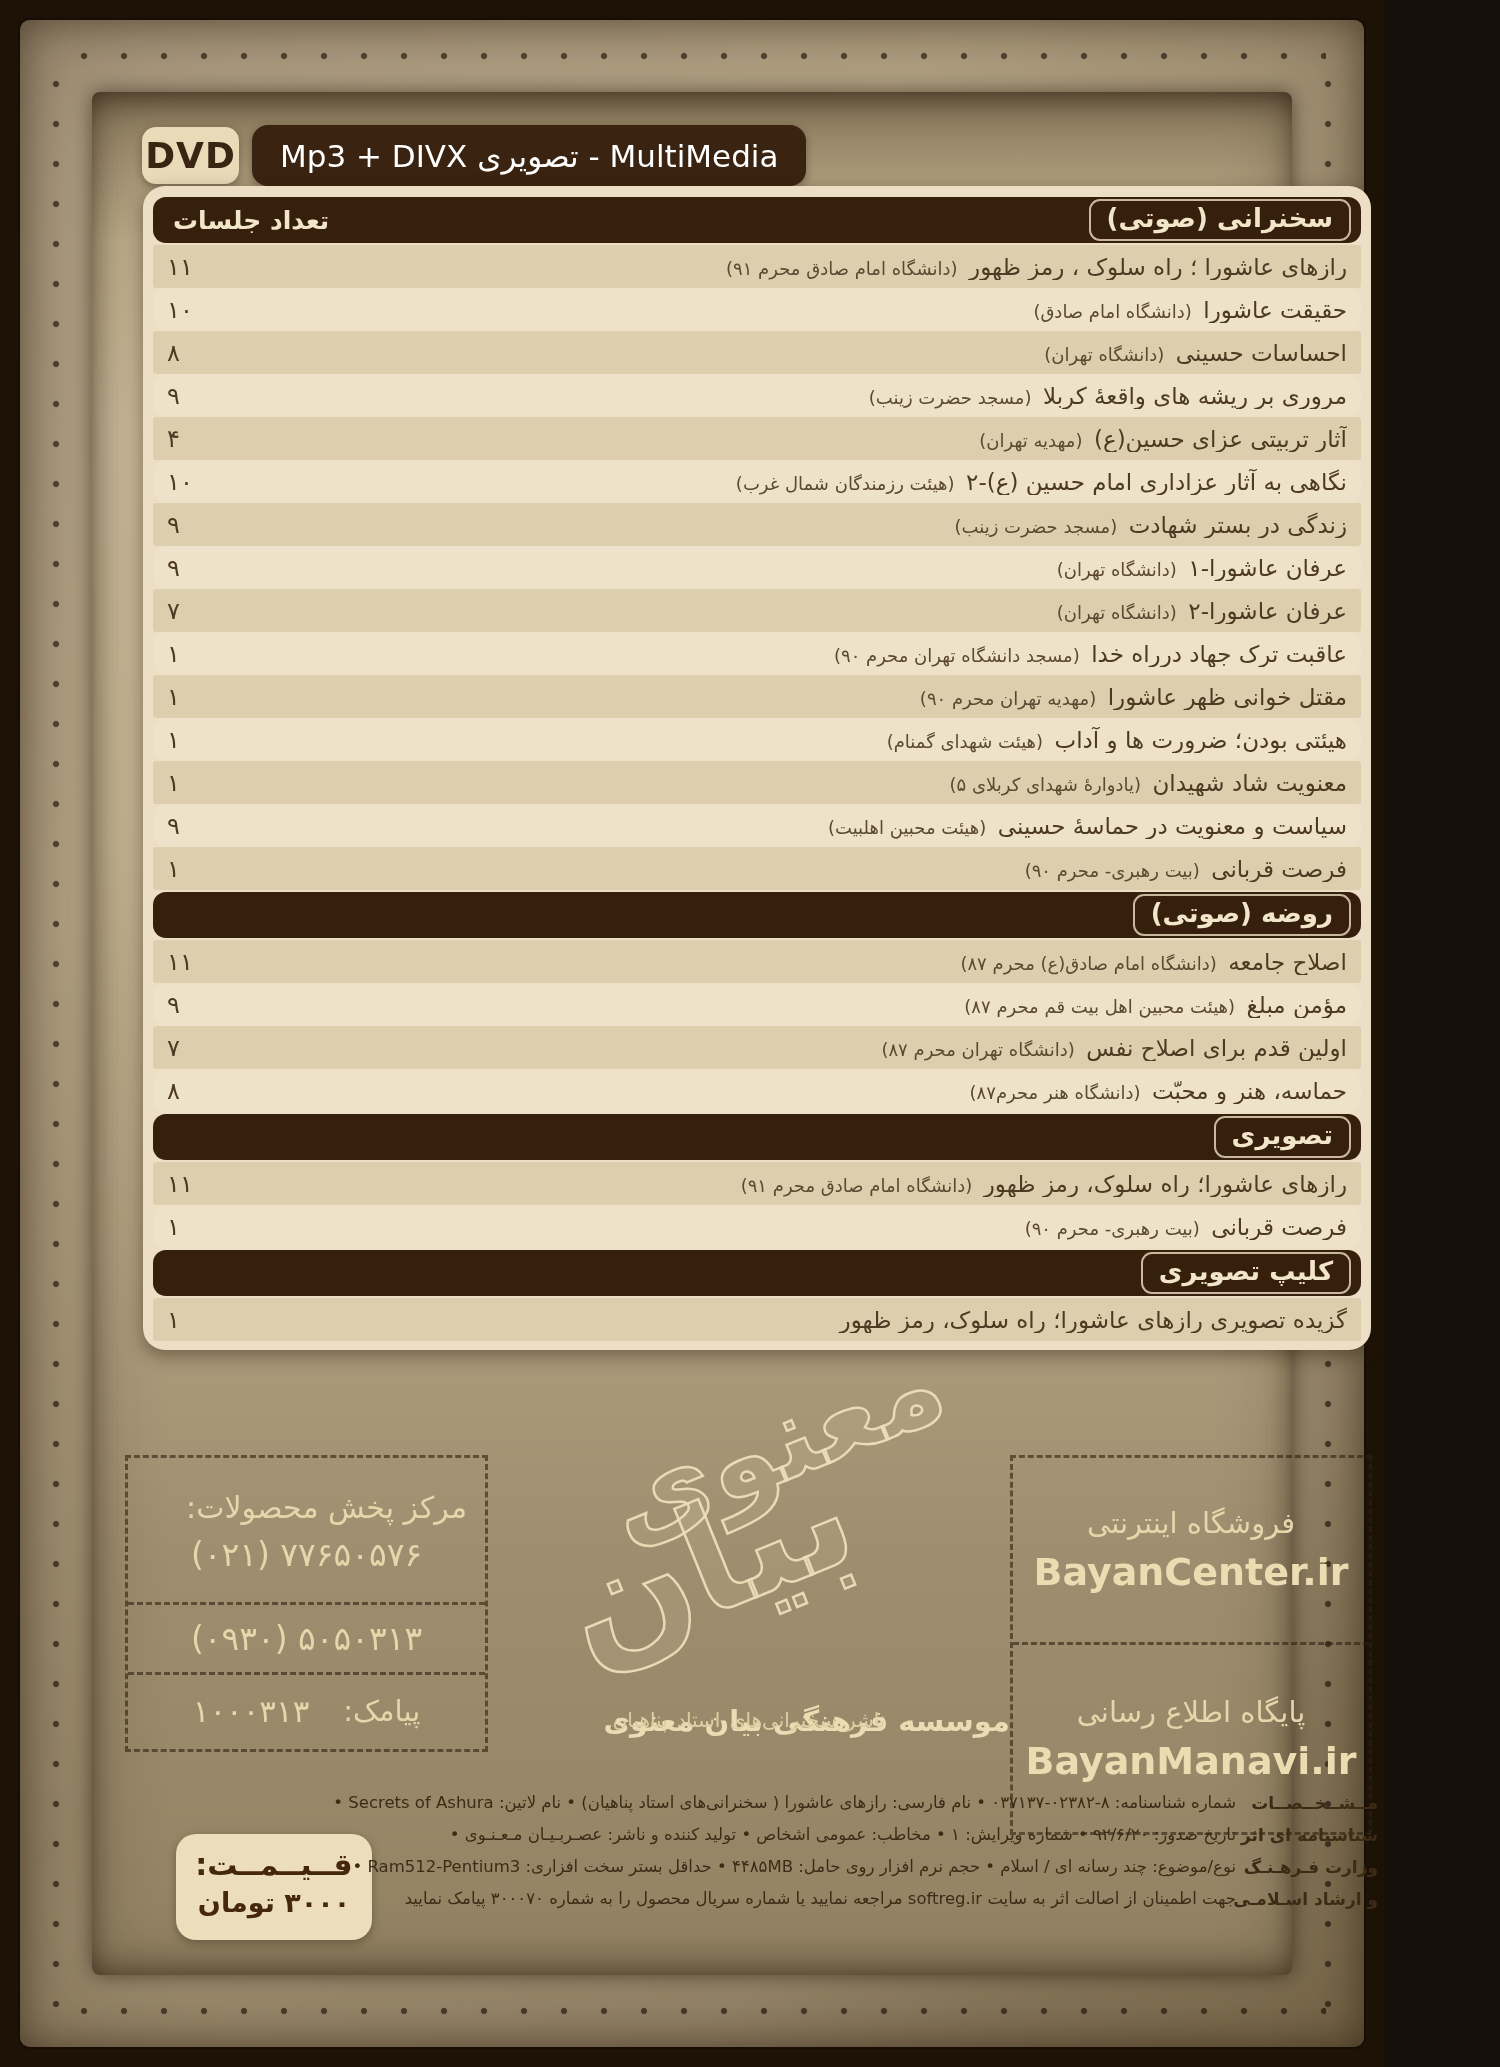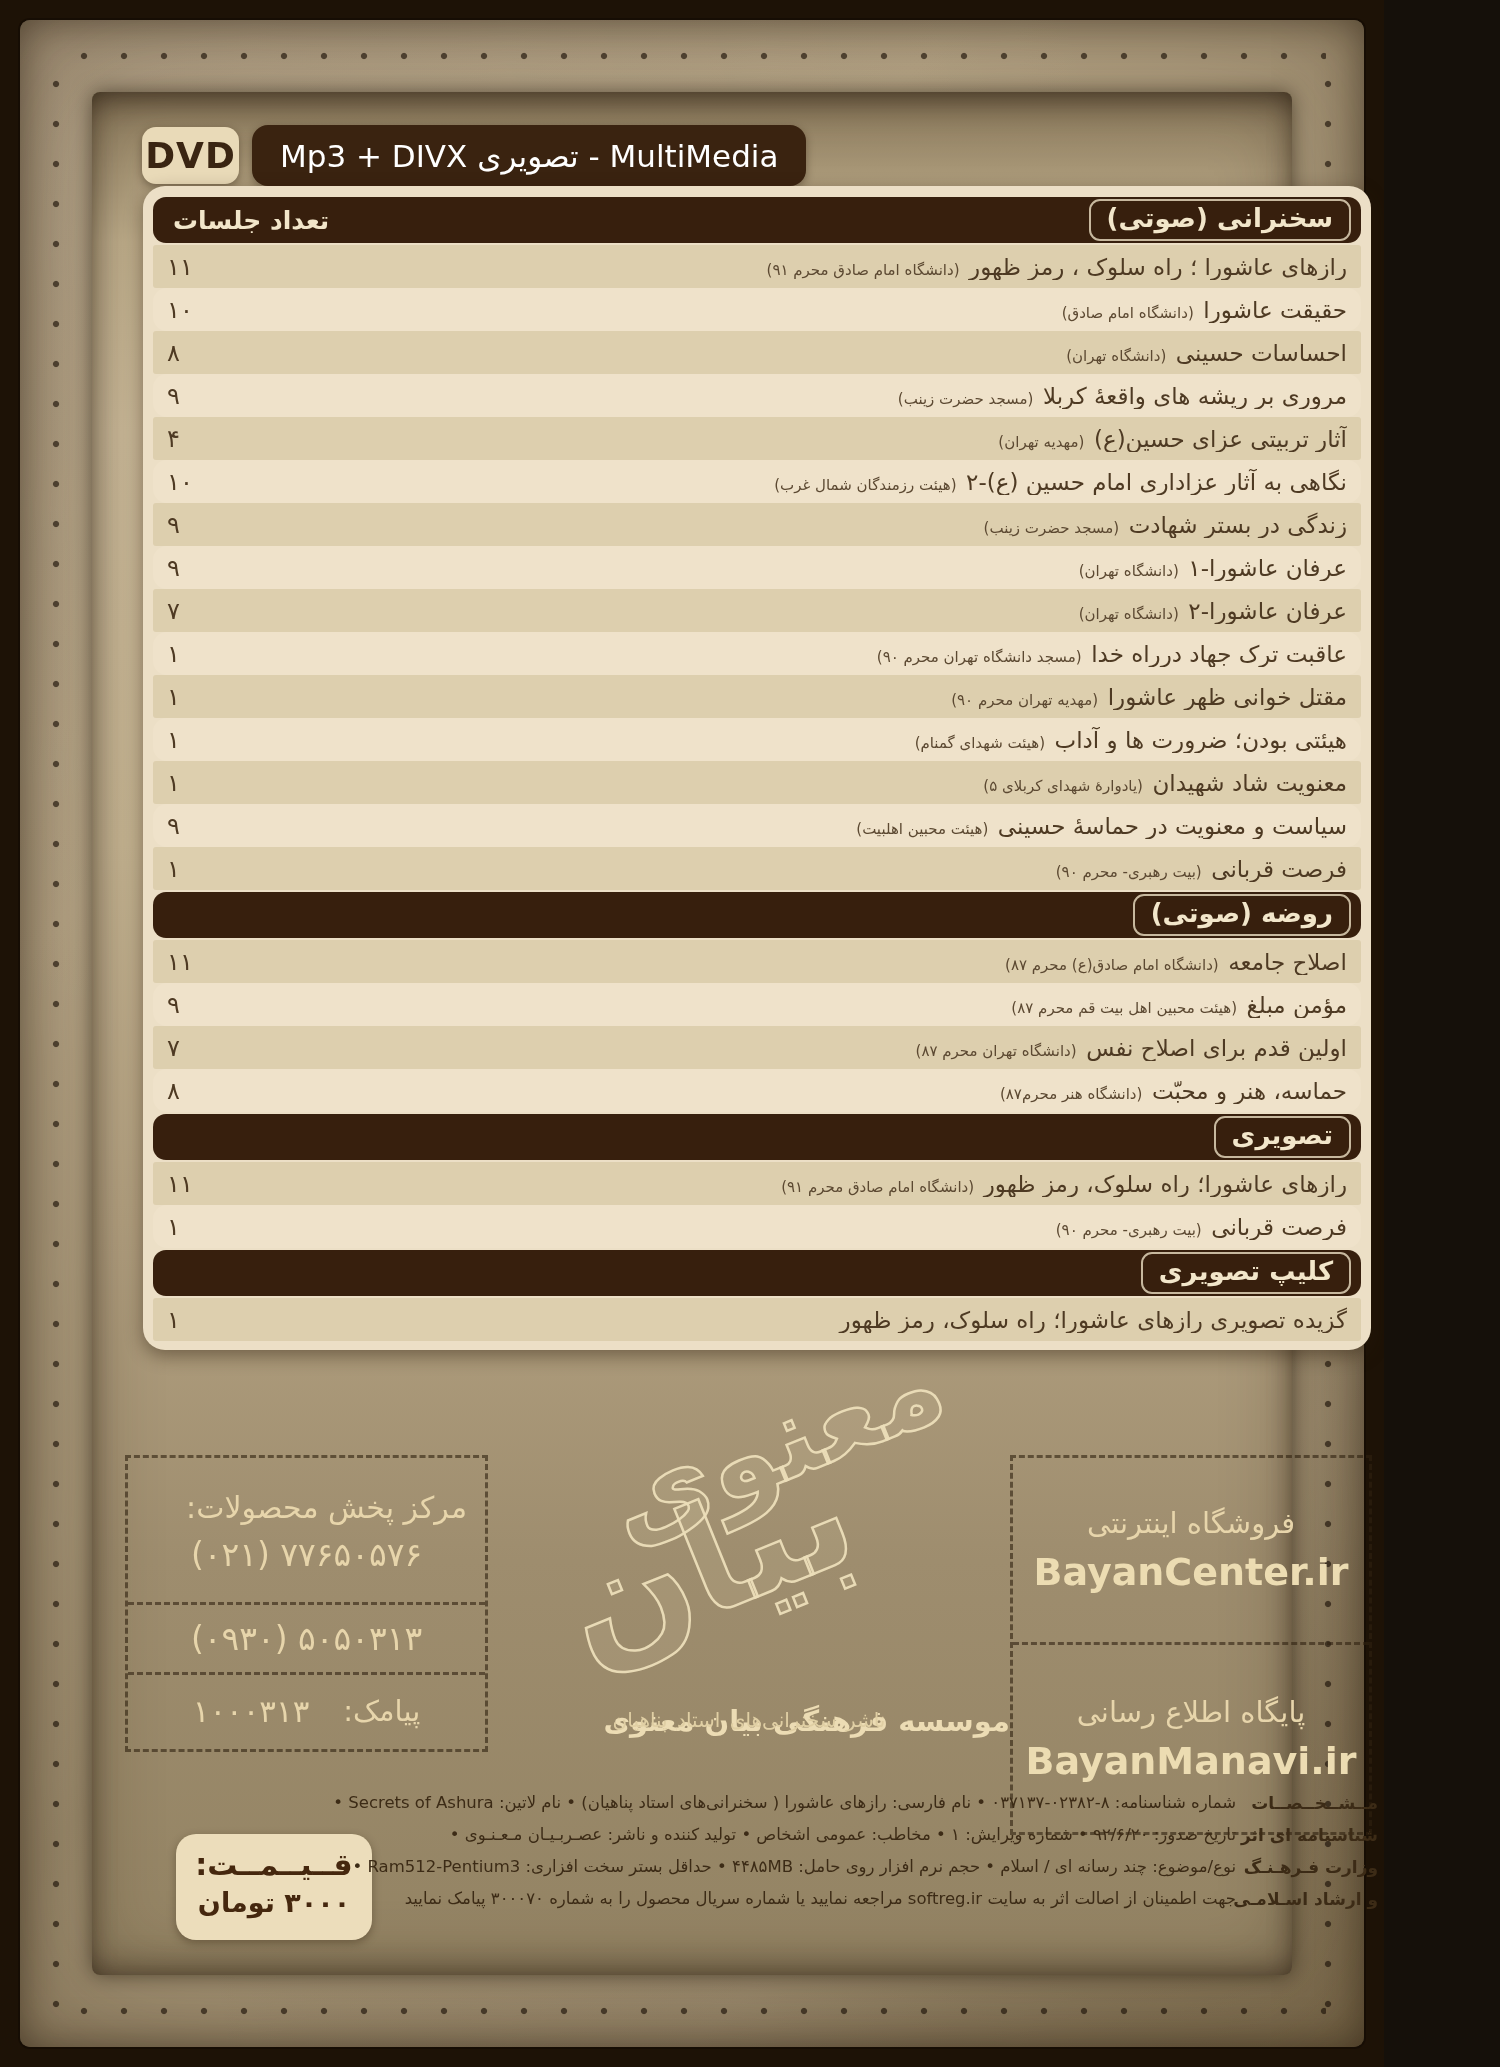--- a/index.html
+++ b/index.html
@@ -61,21 +61,21 @@
     padding:3px 16px 7px;font-size:26px;font-weight:bold;line-height:1.1;
   }
   .count-head{font-size:25px;font-weight:bold;padding-left:10px;}
   .t-row{
     height:43px;display:flex;align-items:center;padding:0 14px;
     color:#4e3a23;background:#ddcfae;box-sizing:border-box;border-radius:3px;
   }
   .t-row.alt{background:#efe2ca;border-radius:14px;}
   .r-text{flex:1;overflow:hidden;white-space:nowrap;}
   .r-title{font-weight:normal;font-size:23px;}
-  .r-venue{font-size:15px;color:#5c4932;font-weight:normal;}
+  .r-venue{font-size:18px;color:#5c4932;font-weight:normal;}
   .r-count{width:64px;text-align:left;font-size:24px;color:#4e3a23;}
 
   
   .contact-box{
     position:absolute;left:125px;top:1455px;width:363px;height:297px;box-sizing:border-box;
     border:3px dashed rgba(48,34,16,.6);direction:rtl;color:#e7d5ab;
   }
   .cb-cell{box-sizing:border-box;display:flex;flex-direction:column;align-items:center;justify-content:center;}
   .cb-1{height:147px;border-bottom:3px dashed rgba(48,34,16,.6);}
   .cb-2{height:70px;border-bottom:3px dashed rgba(48,34,16,.6);}

